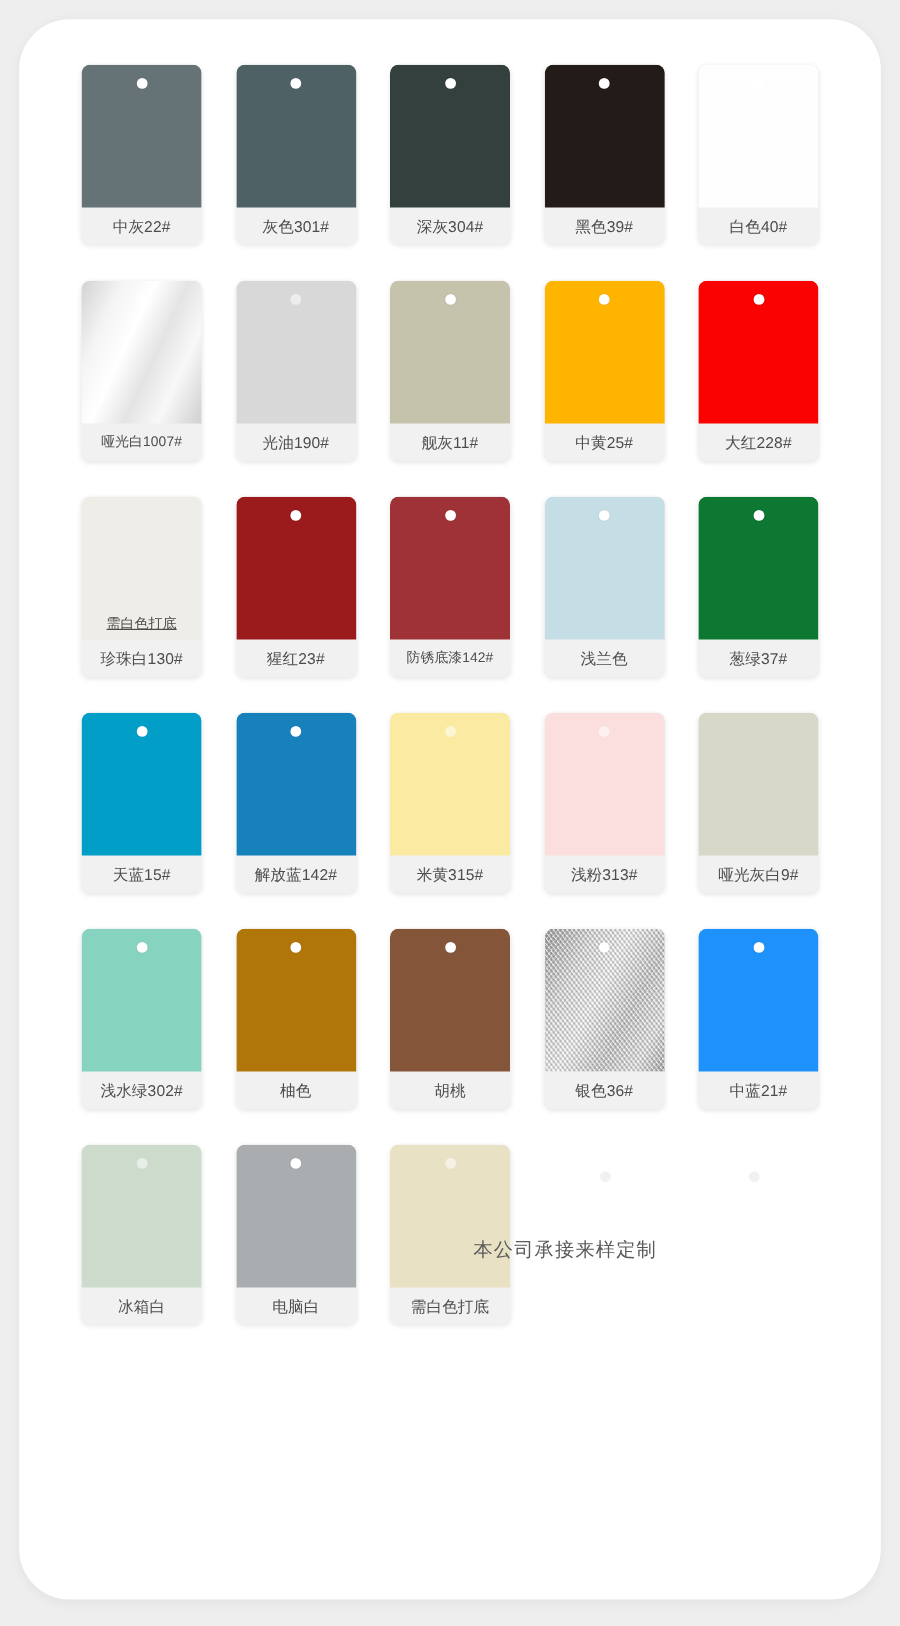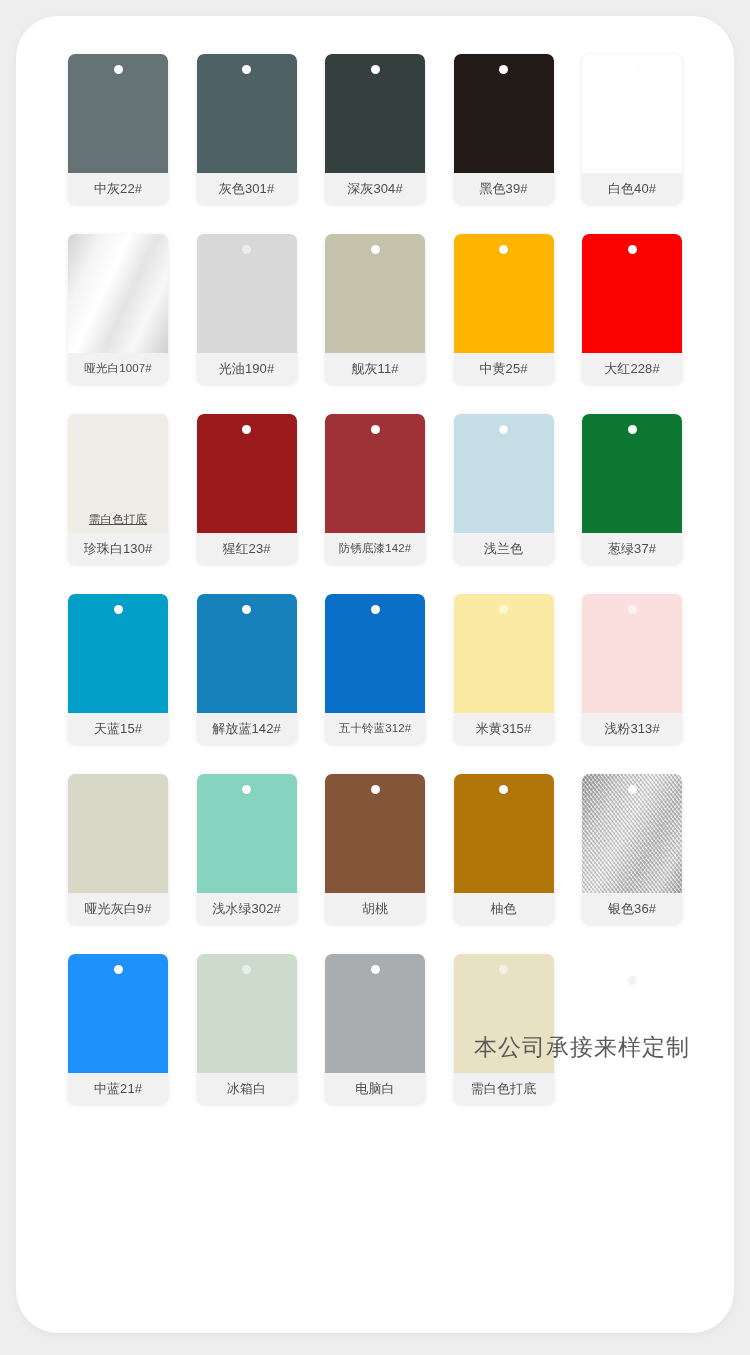--- a/index.html
+++ b/index.html
@@ -81,21 +81,21 @@
   
   .ghost-hole{
     position:absolute; top:22px;
     width:9px; height:9px; border-radius:50%;
     background:#f1f1f1;
   }
   .promo{
     position:absolute;
     left:-108px; right:6px; top:78px;
     text-align:right;
-    font-size:23px;
+    font-size:16px;
     color:#5a5a5a;
     letter-spacing:1px;
     white-space:nowrap;
   }
   .promo-cell{ overflow:visible; }
 </style>
 </head>
 <body>
 
 <div id="page">
@@ -232,28 +232,20 @@
         <div class="cell">
           <div class="card">
             <div class="swatch" style="background: rgb(23, 129, 188);">
               <span class="hole"></span>
             </div>
             <div class="label">解放蓝142#</div>
           </div>
         </div>
         <div class="cell">
           <div class="card">
-            <div class="swatch" style="background: rgb(10, 111, 198);">
-              <span class="hole"></span>
-            </div>
-            <div class="label small">五十铃蓝312#</div>
-          </div>
-        </div>
-        <div class="cell">
-          <div class="card">
             <div class="swatch" style="background: rgb(251, 235, 162);">
               <span class="hole dim"></span>
             </div>
             <div class="label">米黄315#</div>
           </div>
         </div>
         <div class="cell">
           <div class="card">
             <div class="swatch" style="background: rgb(251, 222, 222);">
               <span class="hole dim"></span>
@@ -270,32 +262,32 @@
         <div class="cell">
           <div class="card">
             <div class="swatch" style="background: rgb(134, 211, 192);">
               <span class="hole"></span>
             </div>
             <div class="label">浅水绿302#</div>
           </div>
         </div>
         <div class="cell">
           <div class="card">
+            <div class="swatch" style="background: rgb(177, 118, 10);">
+              <span class="hole"></span>
+            </div>
+            <div class="label">柚色</div>
+          </div>
+        </div>
+        <div class="cell">
+          <div class="card">
             <div class="swatch" style="background: rgb(133, 85, 58);">
               <span class="hole"></span>
             </div>
             <div class="label">胡桃</div>
-          </div>
-        </div>
-        <div class="cell">
-          <div class="card">
-            <div class="swatch" style="background: rgb(177, 118, 10);">
-              <span class="hole"></span>
-            </div>
-            <div class="label">柚色</div>
           </div>
         </div>
         <div class="cell">
           <div class="card">
             <div class="swatch" style="background: repeating-linear-gradient(52deg, rgba(255, 255, 255, 0.75) 0px, rgba(255, 255, 255, 0) 1px, rgba(90, 90, 90, 0.3) 2px, rgba(255, 255, 255, 0) 3px), repeating-linear-gradient(128deg, rgba(255, 255, 255, 0.6) 0px, rgba(255, 255, 255, 0) 1px, rgba(110, 110, 110, 0.26) 2px, rgba(255, 255, 255, 0) 3px), linear-gradient(118deg, rgb(157, 157, 157) 0%, rgb(222, 222, 222) 26%, rgb(243, 243, 243) 45%, rgb(201, 201, 201) 66%, rgb(230, 230, 230) 84%, rgb(168, 168, 168) 100%);">
               <span class="hole"></span>
             </div>
             <div class="label">银色36#</div>
           </div>
         </div>

